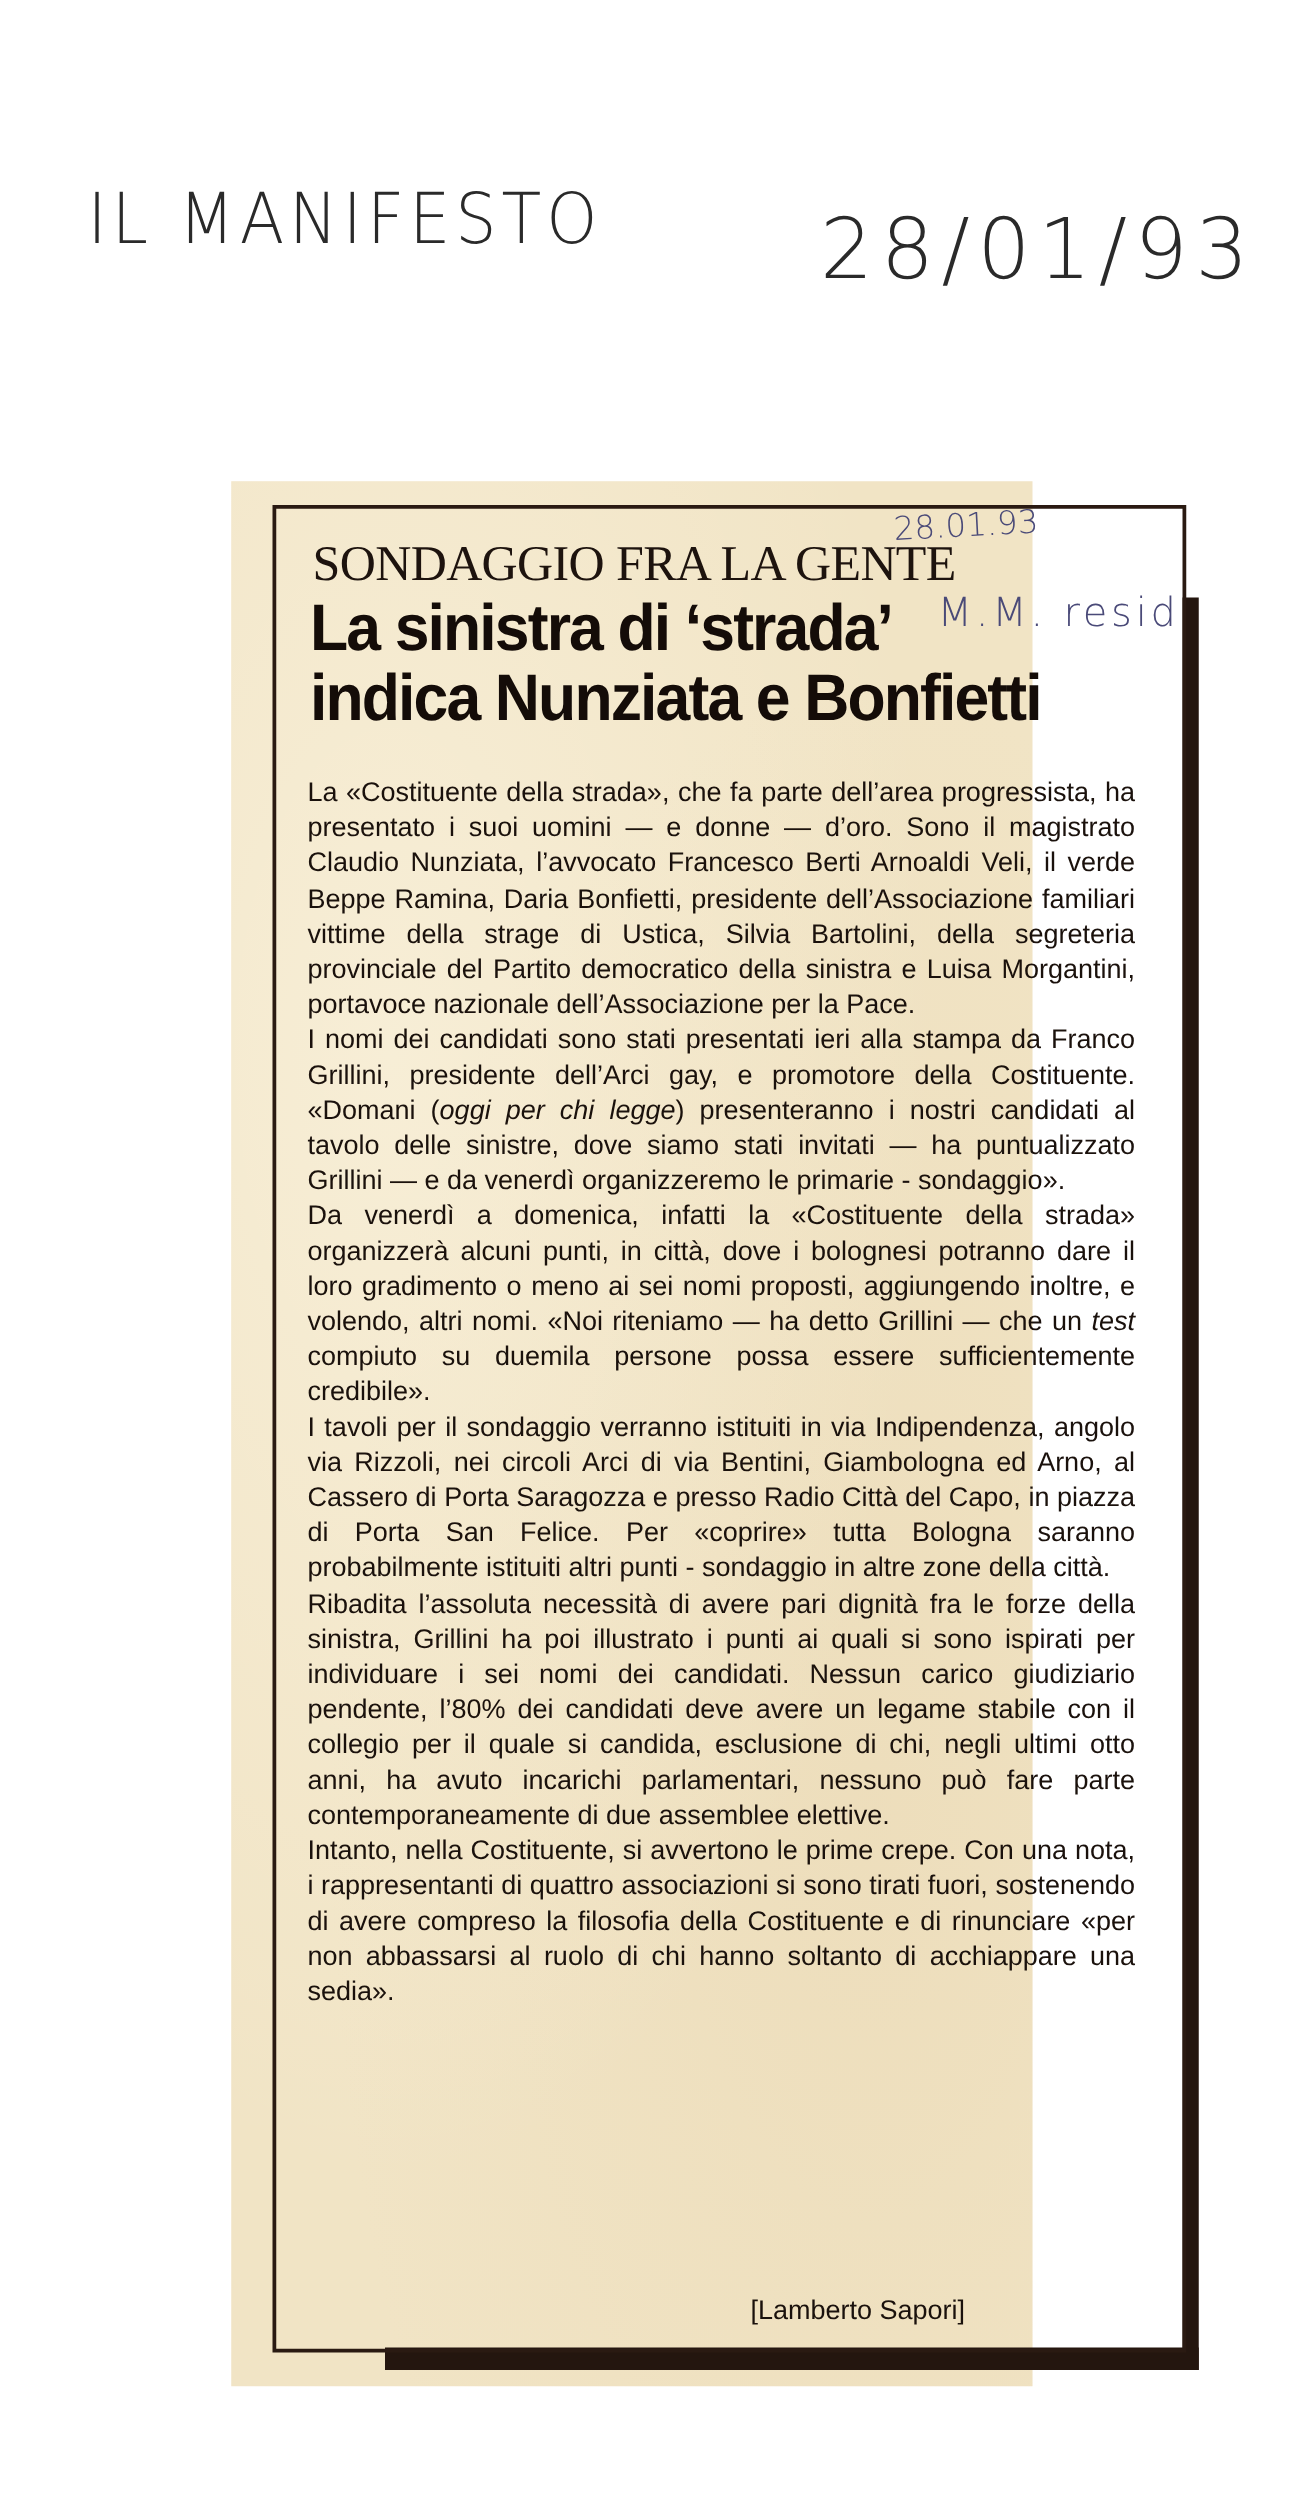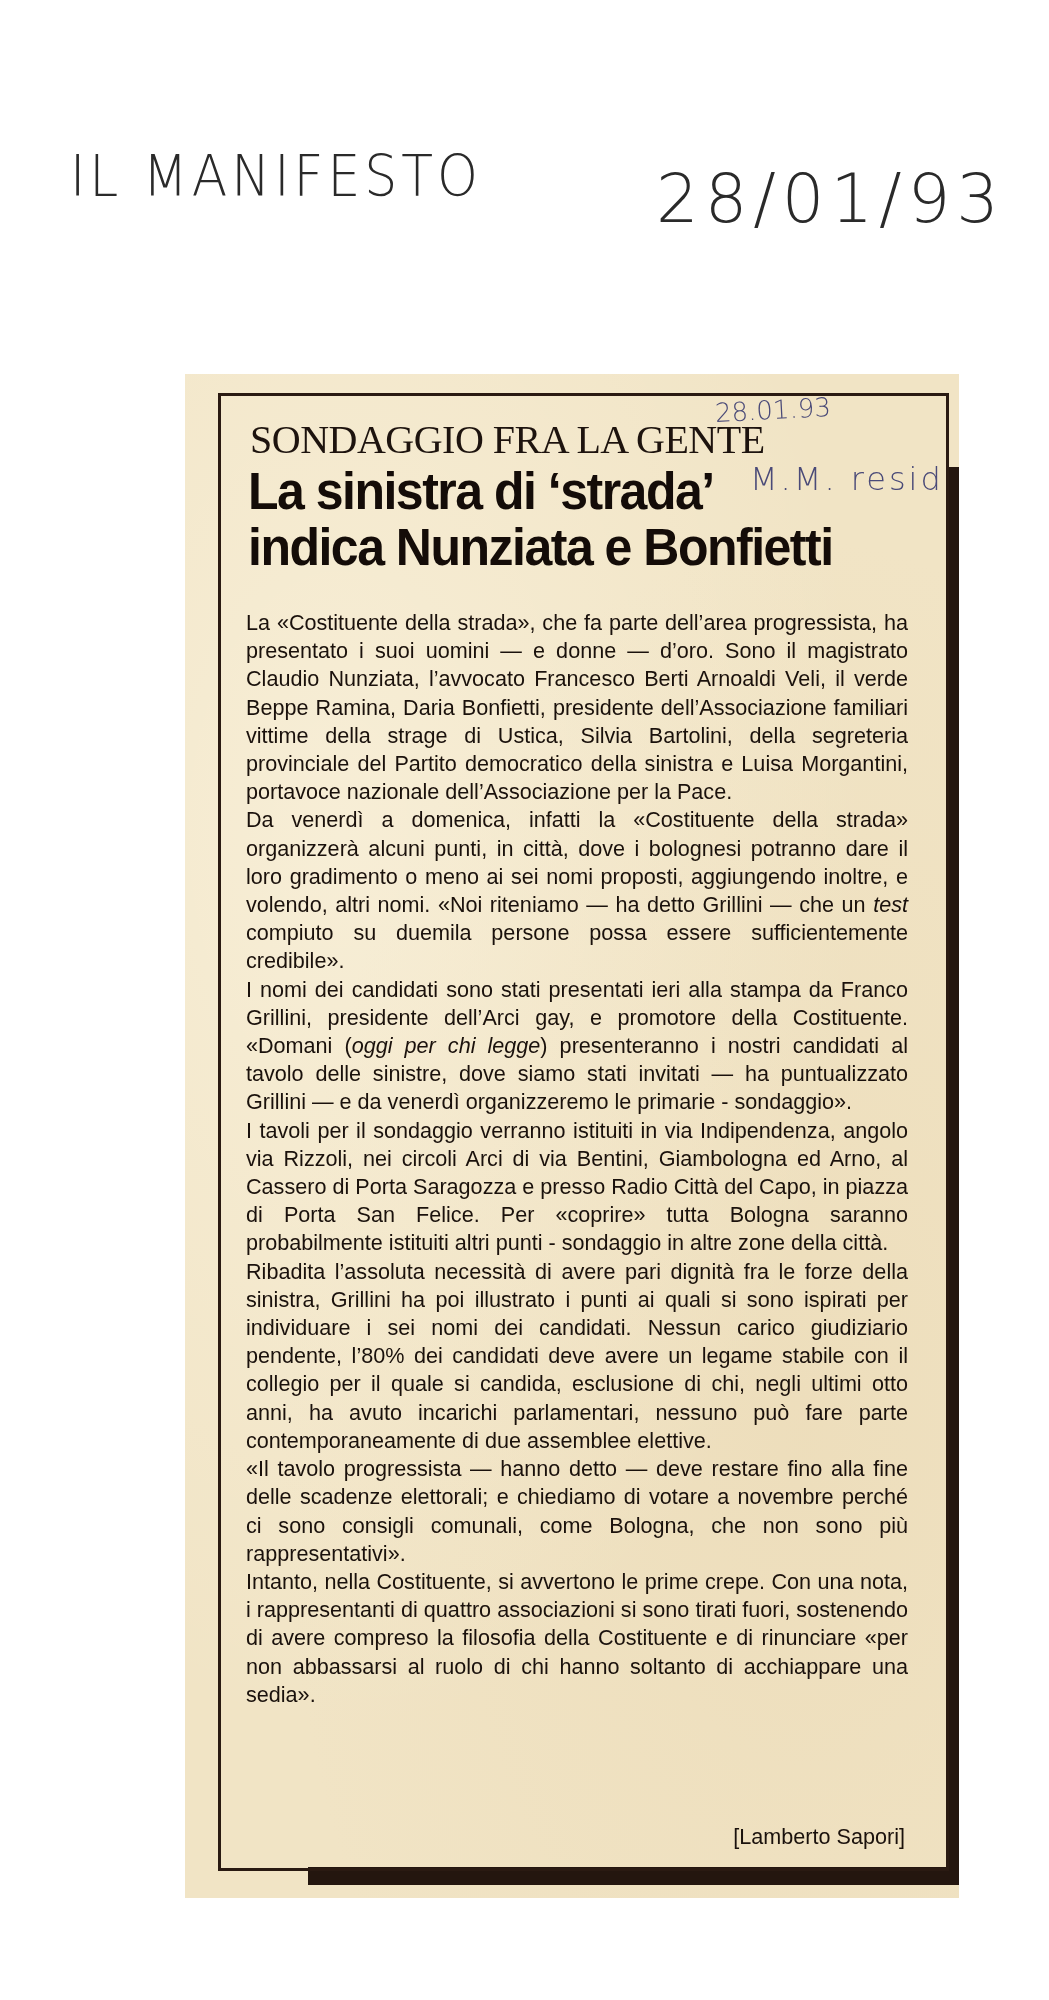--- a/index.html
+++ b/index.html
@@ -30,22 +30,22 @@
     .hw-date {
       left: 656px;
       top: 160px;
       font-size: 67px;
       letter-spacing: 6px;
     }
 
     .clipping {
       position: absolute;
       left: 185px;
-      top: 374px;
-      width: 774px;
+      top: 385px;
+      width: 641px;
       height: 1524px;
       background: #f1e4c5;
       background-image:
         radial-gradient(ellipse at 20% 30%, rgba(255,250,235,0.45), transparent 60%),
         radial-gradient(ellipse at 80% 70%, rgba(230,210,170,0.35), transparent 60%);
     }
     .frame {
       position: absolute;
       left: 33px;
       top: 19px;
@@ -162,22 +162,21 @@
   <div class="headline">
     <div>La sinistra di ‘strada’</div>
     <div>indica Nunziata e Bonfietti</div>
   </div>
 
   <div class="ink ink-date">28.01.93</div>
   <div class="ink ink-note">M.M. resid</div>
 
   <div class="body-text">
     <p>La «Costituente della strada», che fa parte dell’area progressista, ha presentato i suoi uomini — e donne — d’oro. Sono il magistrato Claudio Nunziata, l’avvocato Francesco Berti Arnoaldi Veli, il verde Beppe Ramina, Daria Bonfietti, presidente dell’Associazione familiari vittime della strage di Ustica, Silvia Bartolini, della segreteria provinciale del Partito democratico della sinistra e Luisa Morgantini, portavoce nazionale dell’Associazione per la Pace.</p>
+    <p><span>I nomi dei candidati sono stati presentati ieri alla stampa da Franco Grillini, presidente dell’Arci gay, e promotore della Costituente. «Domani (</span><em>oggi per chi legge</em><span>) presenteranno i nostri candidati al tavolo delle sinistre, dove siamo stati invitati — ha puntualizzato Grillini — e da venerdì organizzeremo le primarie - sondaggio».</span></p>
     <p><span>Da venerdì a domenica, infatti la «Costituente della strada» organizzerà alcuni punti, in città, dove i bolognesi potranno dare il loro gradimento o meno ai sei nomi proposti, aggiungendo inoltre, e volendo, altri nomi. «Noi riteniamo — ha detto Grillini — che un </span><em>test</em><span> compiuto su duemila persone possa essere sufficientemente credibile».</span></p>
-    <p><span>I nomi dei candidati sono stati presentati ieri alla stampa da Franco Grillini, presidente dell’Arci gay, e promotore della Costituente. «Domani (</span><em>oggi per chi legge</em><span>) presenteranno i nostri candidati al tavolo delle sinistre, dove siamo stati invitati — ha puntualizzato Grillini — e da venerdì organizzeremo le primarie - sondaggio».</span></p>
     <p>I tavoli per il sondaggio verranno istituiti in via Indipendenza, angolo via Rizzoli, nei circoli Arci di via Bentini, Giambologna ed Arno, al Cassero di Porta Saragozza e presso Radio Città del Capo, in piazza di Porta San Felice. Per «coprire» tutta Bologna saranno probabilmente istituiti altri punti - sondaggio in altre zone della città.</p>
     <p>Ribadita l’assoluta necessità di avere pari dignità fra le forze della sinistra, Grillini ha poi illustrato i punti ai quali si sono ispirati per individuare i sei nomi dei candidati. Nessun carico giudiziario pendente, l’80% dei candidati deve avere un legame stabile con il collegio per il quale si candida, esclusione di chi, negli ultimi otto anni, ha avuto incarichi parlamentari, nessuno può fare parte contemporaneamente di due assemblee elettive.</p>
-    <p>«Il tavolo progressista — hanno detto — deve restare fino alla fine delle scadenze elettorali; e chiediamo di votare a novembre perché ci sono consigli comunali, come Bologna, che non sono più rappresentativi».</p>
     <p>Intanto, nella Costituente, si avvertono le prime crepe. Con una nota, i rappresentanti di quattro associazioni si sono tirati fuori, sostenendo di avere compreso la filosofia della Costituente e di rinunciare «per non abbassarsi al ruolo di chi hanno soltanto di acchiappare una sedia».</p>
   </div>
 
   <div class="byline">[Lamberto Sapori]</div>
 </div>
 
 </body></html>

